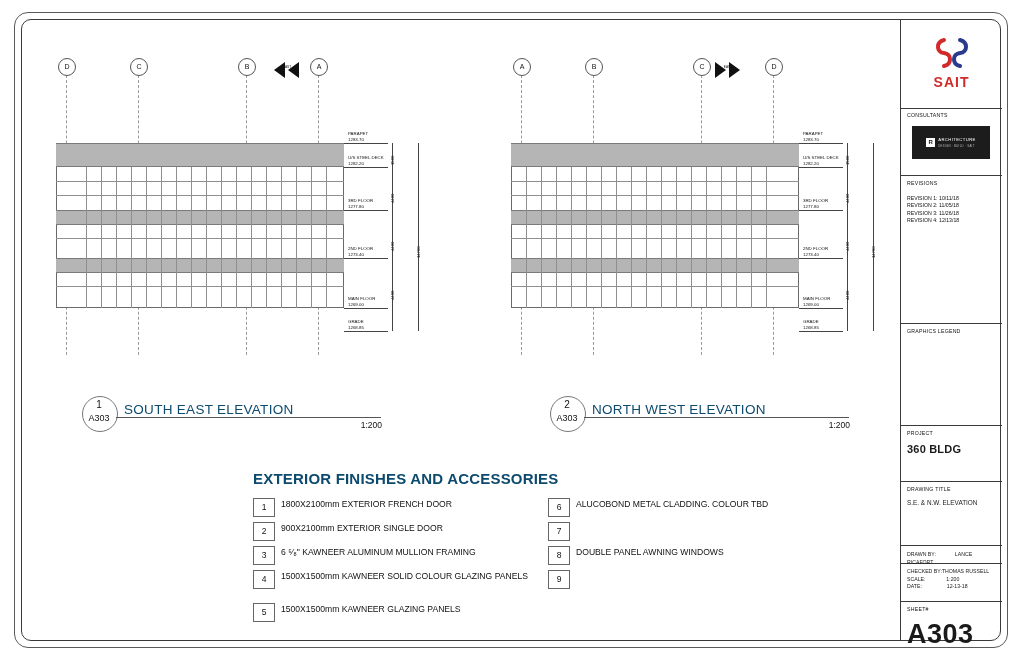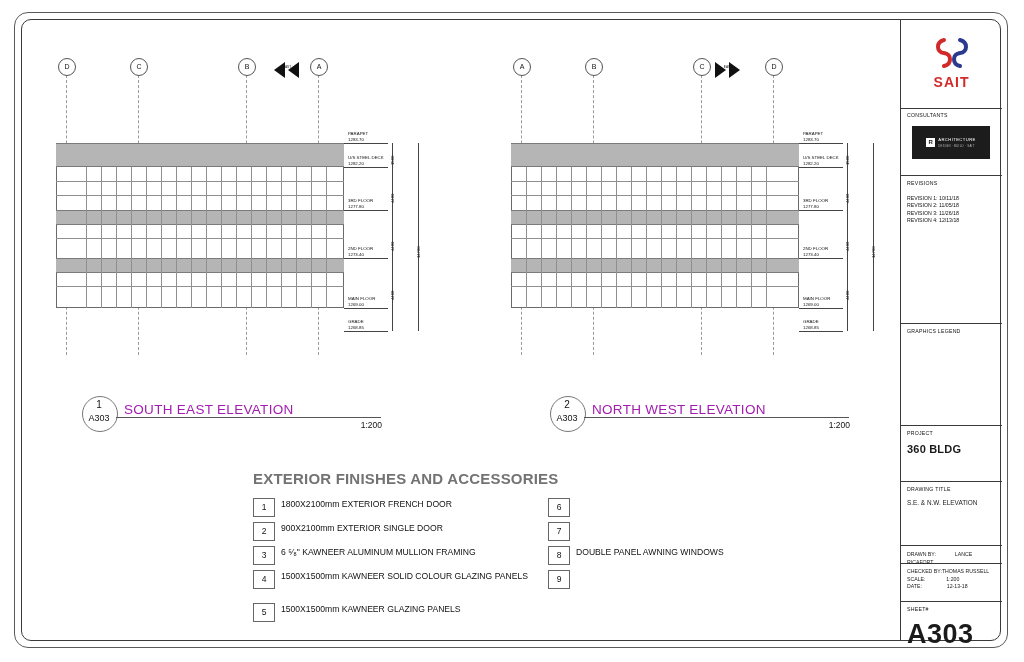--- a/index.html
+++ b/index.html
@@ -161,36 +161,36 @@
   .dtitle .num {
     position: absolute; left: 0; top: 3px; width: 34px;
     text-align: center; font-size: 10px; color: #111;
   }
   .dtitle .sheet {
     position: absolute; left: 0; top: 17px; width: 34px;
     text-align: center; font-size: 9px; color: #111;
   }
   .dtitle .name {
     position: absolute; left: 42px; top: 6px;
-    font-size: 13.5px; letter-spacing: 0.3px; color: #a21caf; white-space: nowrap;
+    font-size: 13.5px; letter-spacing: 0.3px; color: #0c4a6e; white-space: nowrap;
   }
   .dtitle .scale {
     position: absolute; left: 42px; top: 24px;
     font-size: 8.5px; color: #111;
   }
   .dtitle .rule {
     position: absolute; left: 34px; top: 21px;
     height: 0; border-top: 1px solid #555;
   }
 
   
   .legend-title {
     position: absolute;
     left: 253px; top: 470px;
-    font-size: 15px; font-weight: bold; letter-spacing: 0.2px; color: #737373;
+    font-size: 15px; font-weight: bold; letter-spacing: 0.2px; color: #0c4a6e;
   }
   .legend-col { position: absolute; }
   .legend-row {
     position: relative;
     height: 24px;
   }
   .legend-badge {
     position: absolute; left: 0; top: 0;
     width: 20px; height: 17px;
     border: 1px solid #666; background: #fff;
@@ -435,20 +435,21 @@
     </div>
     <div class="legend-row" style="margin-top:9px;">
       <div class="legend-badge">5</div>
       <div class="legend-text">1500X1500mm KAWNEER GLAZING PANELS</div>
     </div>
   </div>
 
   <div class="legend-col" style="left:548px; top:498px; width:280px;">
     <div class="legend-row">
       <div class="legend-badge">6</div>
+      <div class="legend-text">ALUCOBOND METAL CLADDING. COLOUR TBD</div>
     </div>
     <div class="legend-row">
       <div class="legend-badge">7</div>
     </div>
     <div class="legend-row">
       <div class="legend-badge">8</div>
       <div class="legend-text">DOUBLE PANEL AWNING WINDOWS</div>
     </div>
     <div class="legend-row">
       <div class="legend-badge">9</div>

